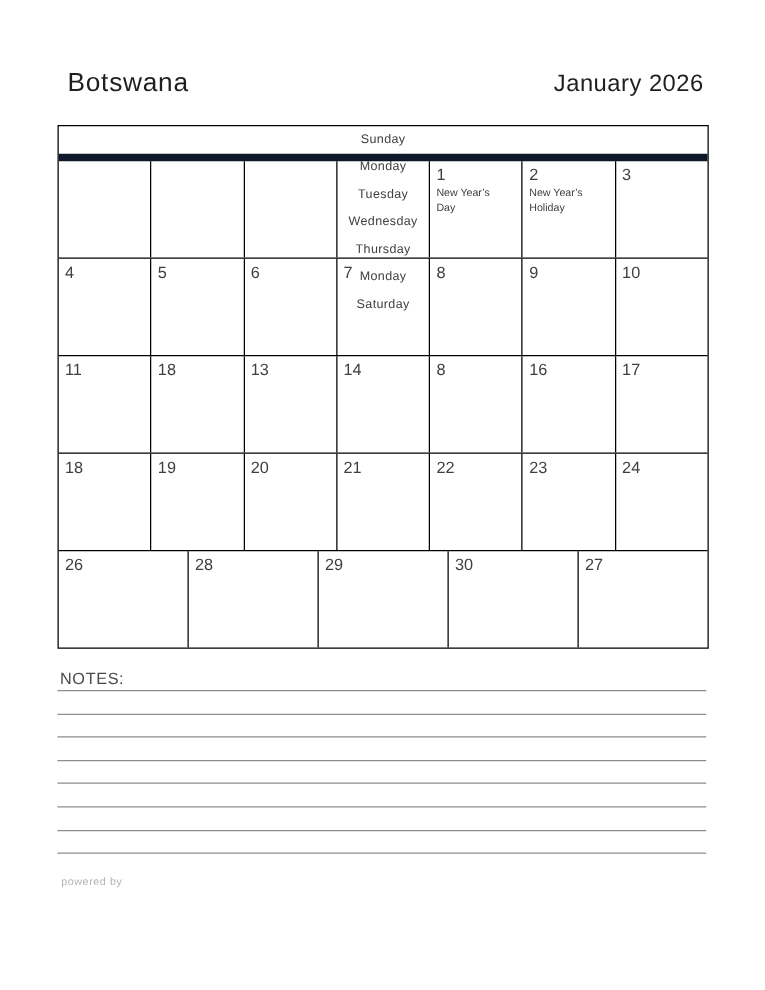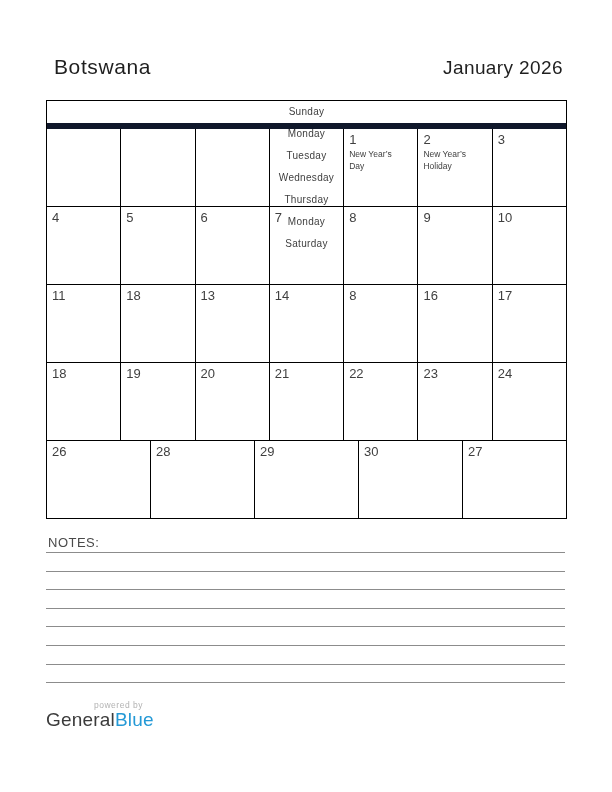--- a/index.html
+++ b/index.html
@@ -37,21 +37,21 @@
     margin-top:2px;max-width:50px;
   }
   .notes-label{
     position:absolute;left:48px;top:535px;
     font-size:13px;color:#4a4a4a;letter-spacing:0.5px;
   }
   .notes-lines{position:absolute;left:46px;top:552px;width:519px;}
   .note-line{height:0;border-top:1px solid #8c8c8c;margin-bottom:17.6px;}
   .powered-by{
     position:absolute;left:49px;top:700px;
-    font-size:8.5px;color:#b2b2b2;letter-spacing:0.5px;margin-left:45px;
+    font-size:8.5px;color:#b2b2b2;letter-spacing:0.5px;
   }
   .brand-logo{
     position:absolute;left:46px;top:709px;
     font-size:19px;font-weight:500;letter-spacing:0.2px;color:#3b3b3b;
   }
 </style>
 </head>
 <body>
 
 <div class="page">
@@ -193,15 +193,14 @@
       <div class="note-line"></div>
       <div class="note-line"></div>
       <div class="note-line"></div>
       <div class="note-line"></div>
       <div class="note-line"></div>
       <div class="note-line"></div>
     </div>
 
   <div class="powered-by">powered by</div>
 
-  <div class="brand-logo"><span style="color: rgb(59, 59, 59);">General</span><span style="color: rgb(36, 153, 214);">Blue</span></div>
 
 </div>
 
 </body></html>

